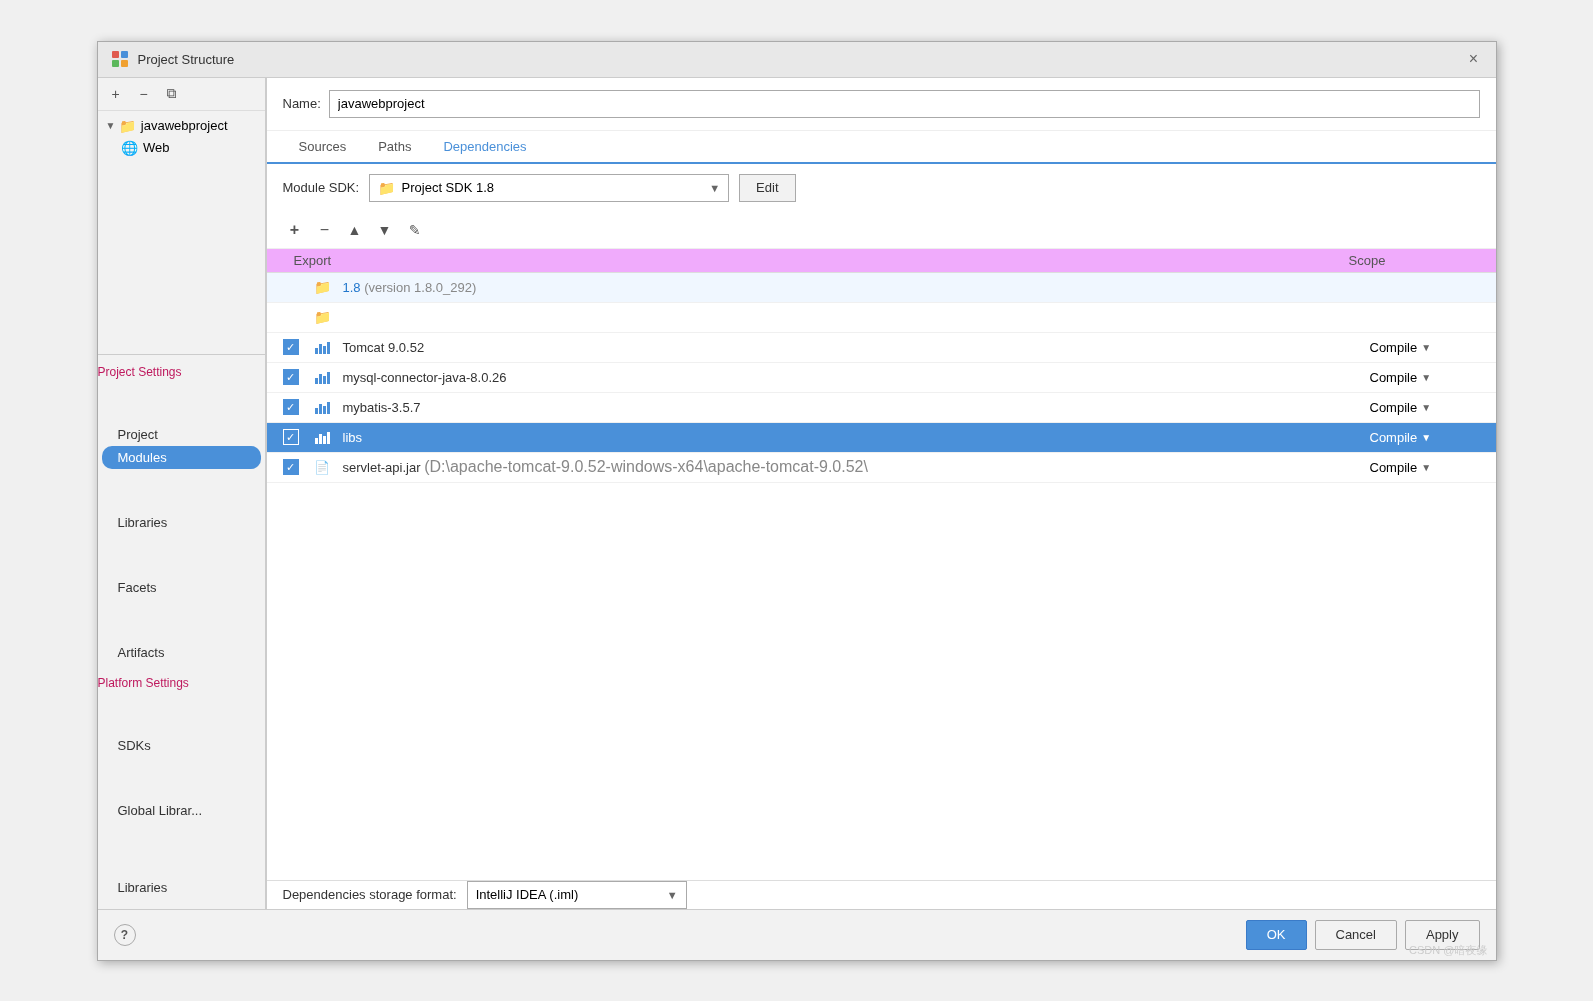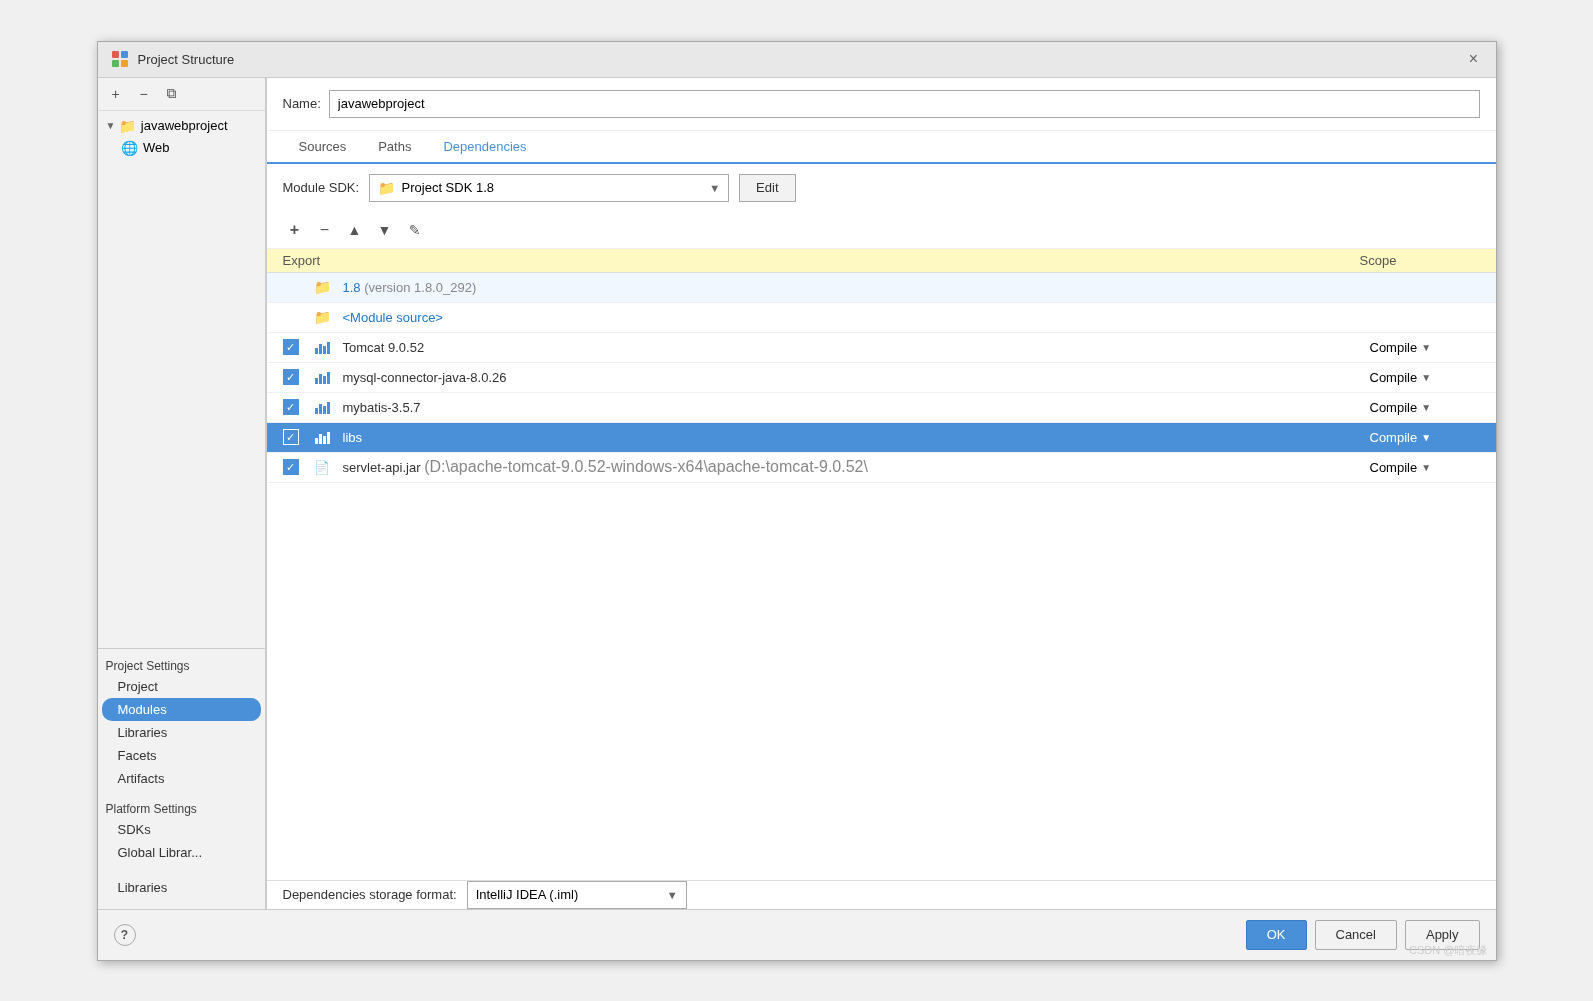--- a/index.html
+++ b/index.html
@@ -66,30 +66,31 @@
     }
 
     .content-area {
       display: flex;
       flex: 1;
       overflow: hidden;
     }
 
     .sidebar-section-header {
       font-size: 12px;
-      color: #404040;
-      padding: 4px 8px 2px 8px;
+      color: #be185d;
+      padding: 4px 8px 2px 0;
       font-weight: 500;
     }
 
     .sidebar-item {
       padding: 4px 8px 4px 20px;
       cursor: pointer;
       color: #333;
       font-size: 13px;
+      margin-top: 42px;
     }
 
     .sidebar-item.active {
       background: #4a90d9;
       color: white;
       border-radius: 10px;
       margin: 0 4px;
       padding: 4px 8px 4px 16px;
     }
 
@@ -220,22 +221,22 @@
     
     .dep-table {
       flex: 1;
       overflow-y: auto;
       background: white;
     }
 
     .dep-table-header {
       display: flex;
       border-bottom: 1px solid #ddd;
-      background: #fef9c3;
-      padding: 4px 16px;
+      background: #f0abfc;
+      padding: 4px 27px;
       font-size: 13px;
       font-weight: 500;
       color: #555;
     }
 
     .dep-table-header .col-export { width: 60px; }
 
     .dep-row {
       display: flex;
       align-items: center;
@@ -604,23 +605,20 @@
             <span class="sdk-version-text"> (version 1.8.0_292)</span>
           </div>
           <div class="col-scope-cell"></div>
         </div>
 
         <div class="dep-row-no-checkbox" style="background: white;">
           <div class="no-checkbox-spacer"></div>
           <div class="col-icon">
             <span style="color:#7db0e8; font-size:14px;">📁</span>
           </div>
-          <div class="col-name-cell">
-            <span class="module-source-text">&lt;Module source&gt;</span>
-          </div>
           <div class="col-scope-cell"></div>
         </div>
 
         <div class="dep-row">
           <div class="col-checkbox">
             <div class="custom-checkbox checked"></div>
           </div>
           <div class="col-icon">
             <div class="lib-icon">
               <div class="lib-bar" style="height: 6px;"></div>

